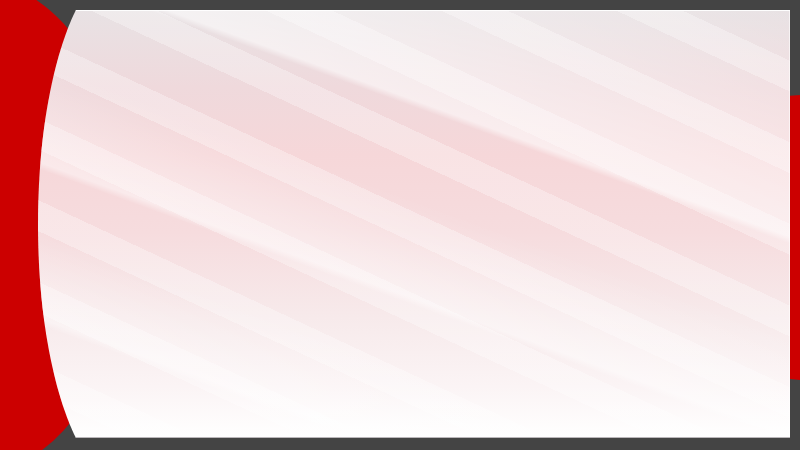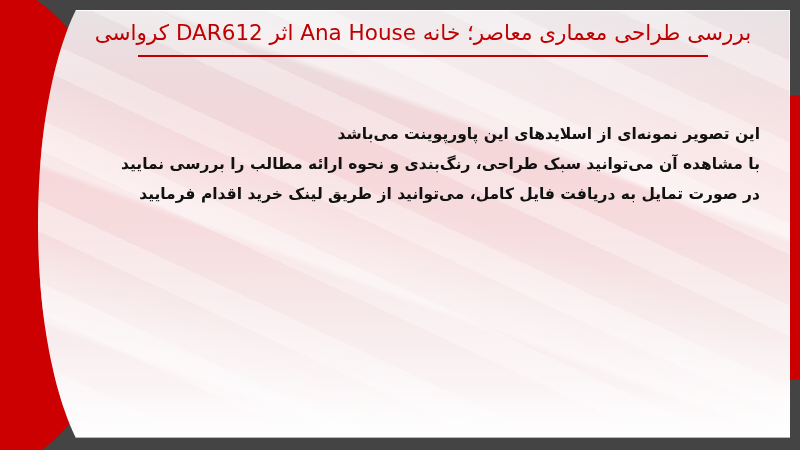--- a/index.html
+++ b/index.html
@@ -168,27 +168,18 @@
 
   <div class="ellipse-right"></div>
 
   <div class="content-panel">
     <div class="panel-bands"></div>
     <div class="panel-edge-top"></div>
     <div class="panel-edge-bottom"></div>
 
     <div class="panel-inner">
 
-      <div class="title-block">
-        <div class="slide-title">بررسی طراحی معماری معاصر؛ خانه Ana House اثر DAR612 کرواسی</div>
-        <div class="title-rule"></div>
-      </div>
 
-      <div class="body-block">
-        <div class="body-line">این تصویر نمونه‌ای از اسلایدهای این پاورپوینت می‌باشد</div>
-        <div class="body-line">با مشاهده آن می‌توانید سبک طراحی، رنگ‌بندی و نحوه ارائه مطالب را بررسی نمایید</div>
-        <div class="body-line">در صورت تمایل به دریافت فایل کامل، می‌توانید از طریق لینک خرید اقدام فرمایید</div>
-      </div>
 
     </div>
   </div>
 
 </div>
 
 </body></html>

